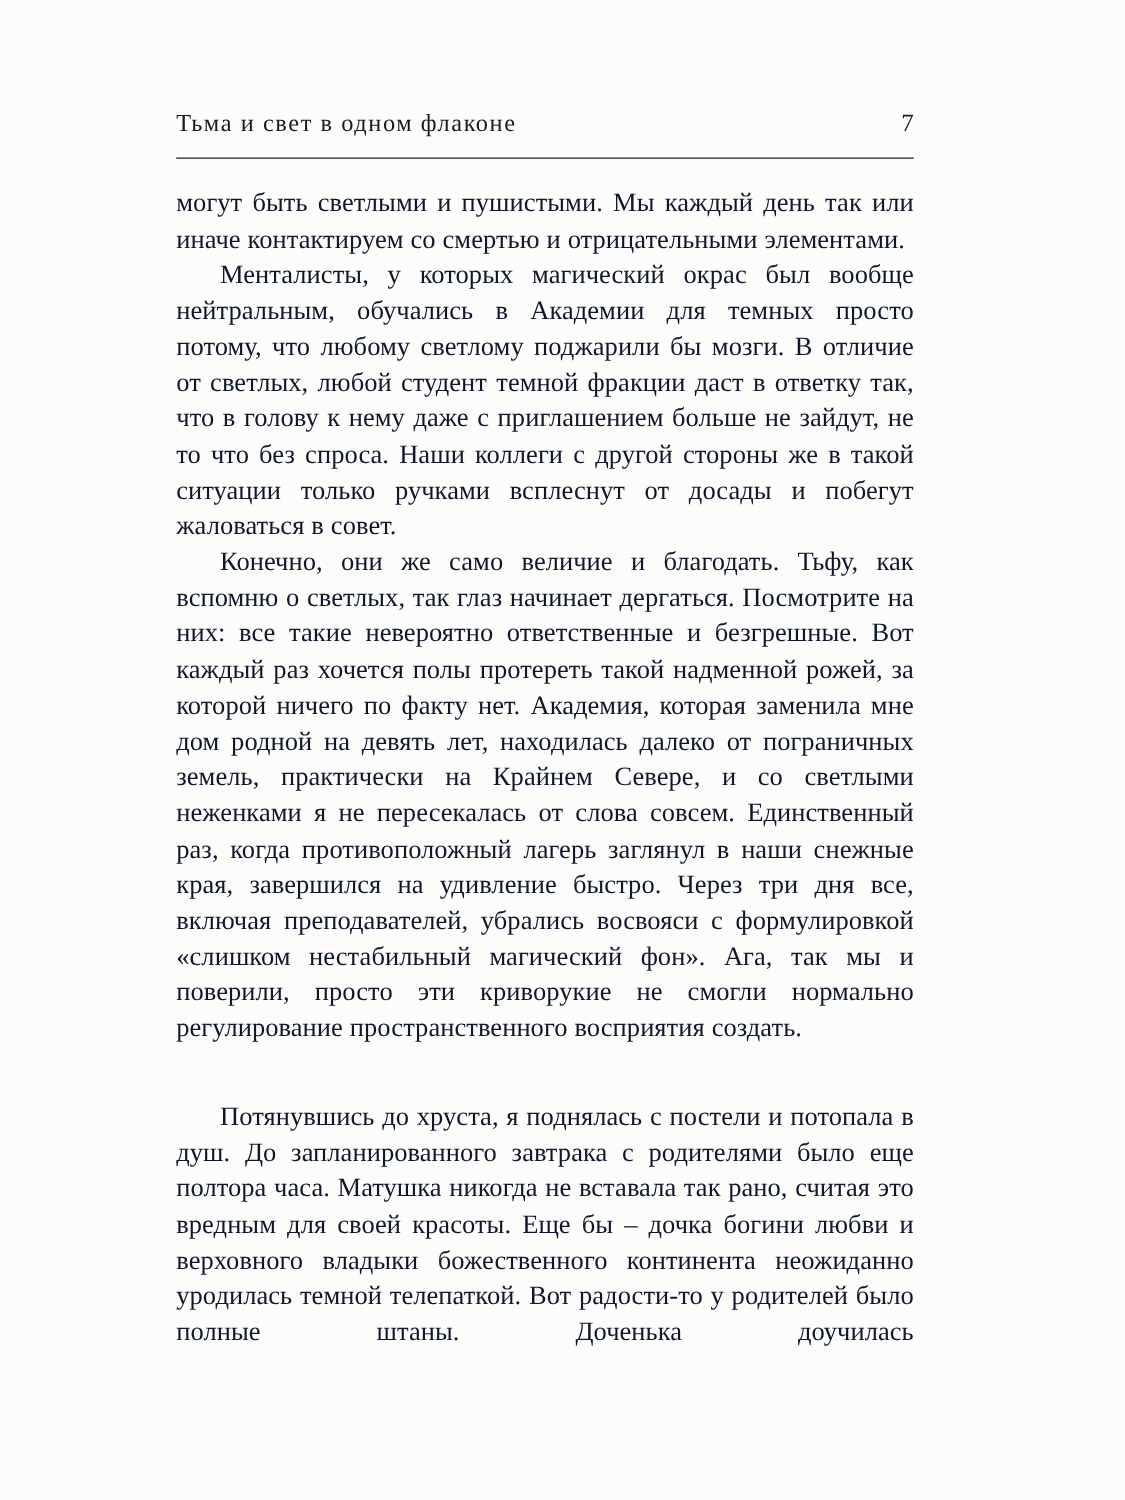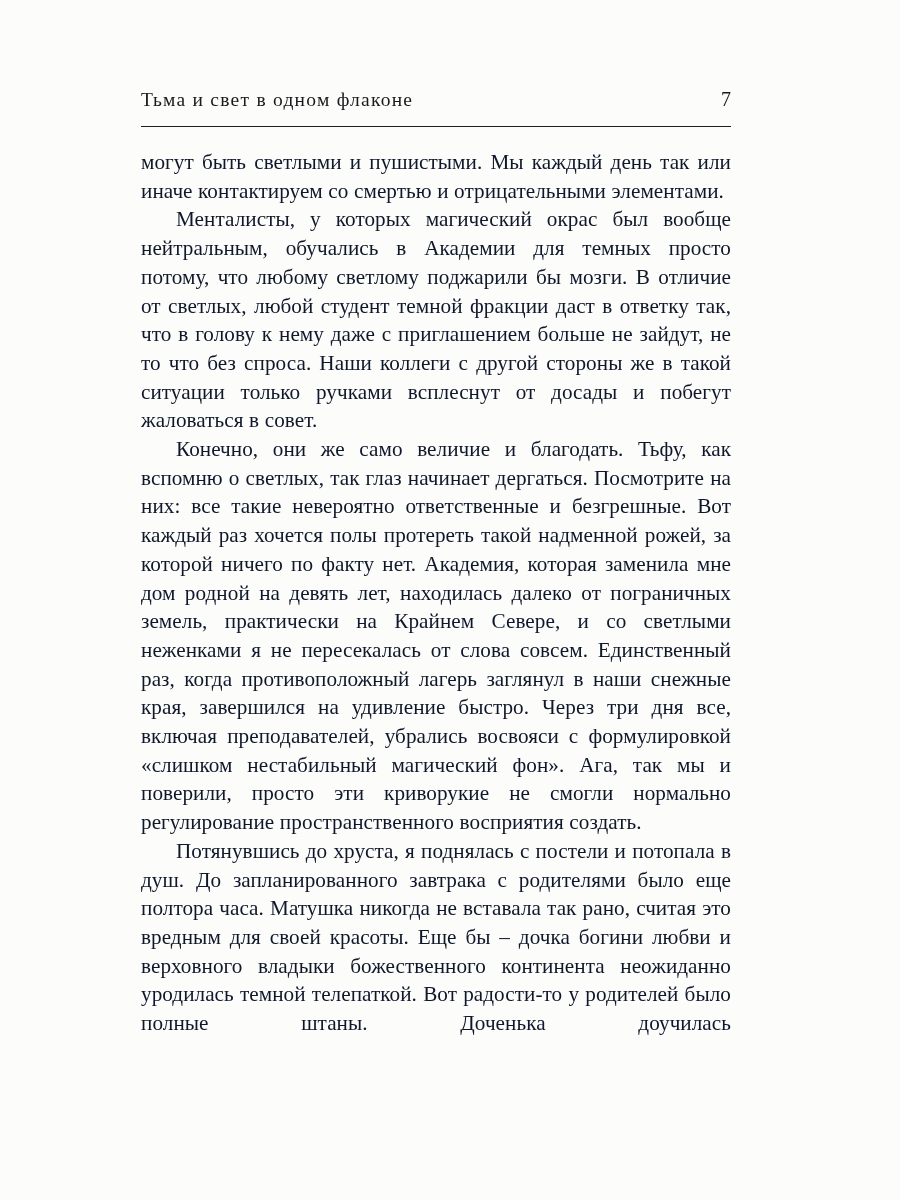--- a/index.html
+++ b/index.html
@@ -82,20 +82,21 @@
     hyphens: manual;
   }
 
   .para.first {
     text-indent: 0;
   }
 
   
   .para.continues {
     text-align-last: justify;
+    margin-top: 42px;
   }
 </style>
 </head>
 <body>
 
 <div class="page">
 
   <div class="running-head">
     <span class="running-head-title">Тьма и свет в одном флаконе</span>
     <span class="running-head-folio">7</span>

